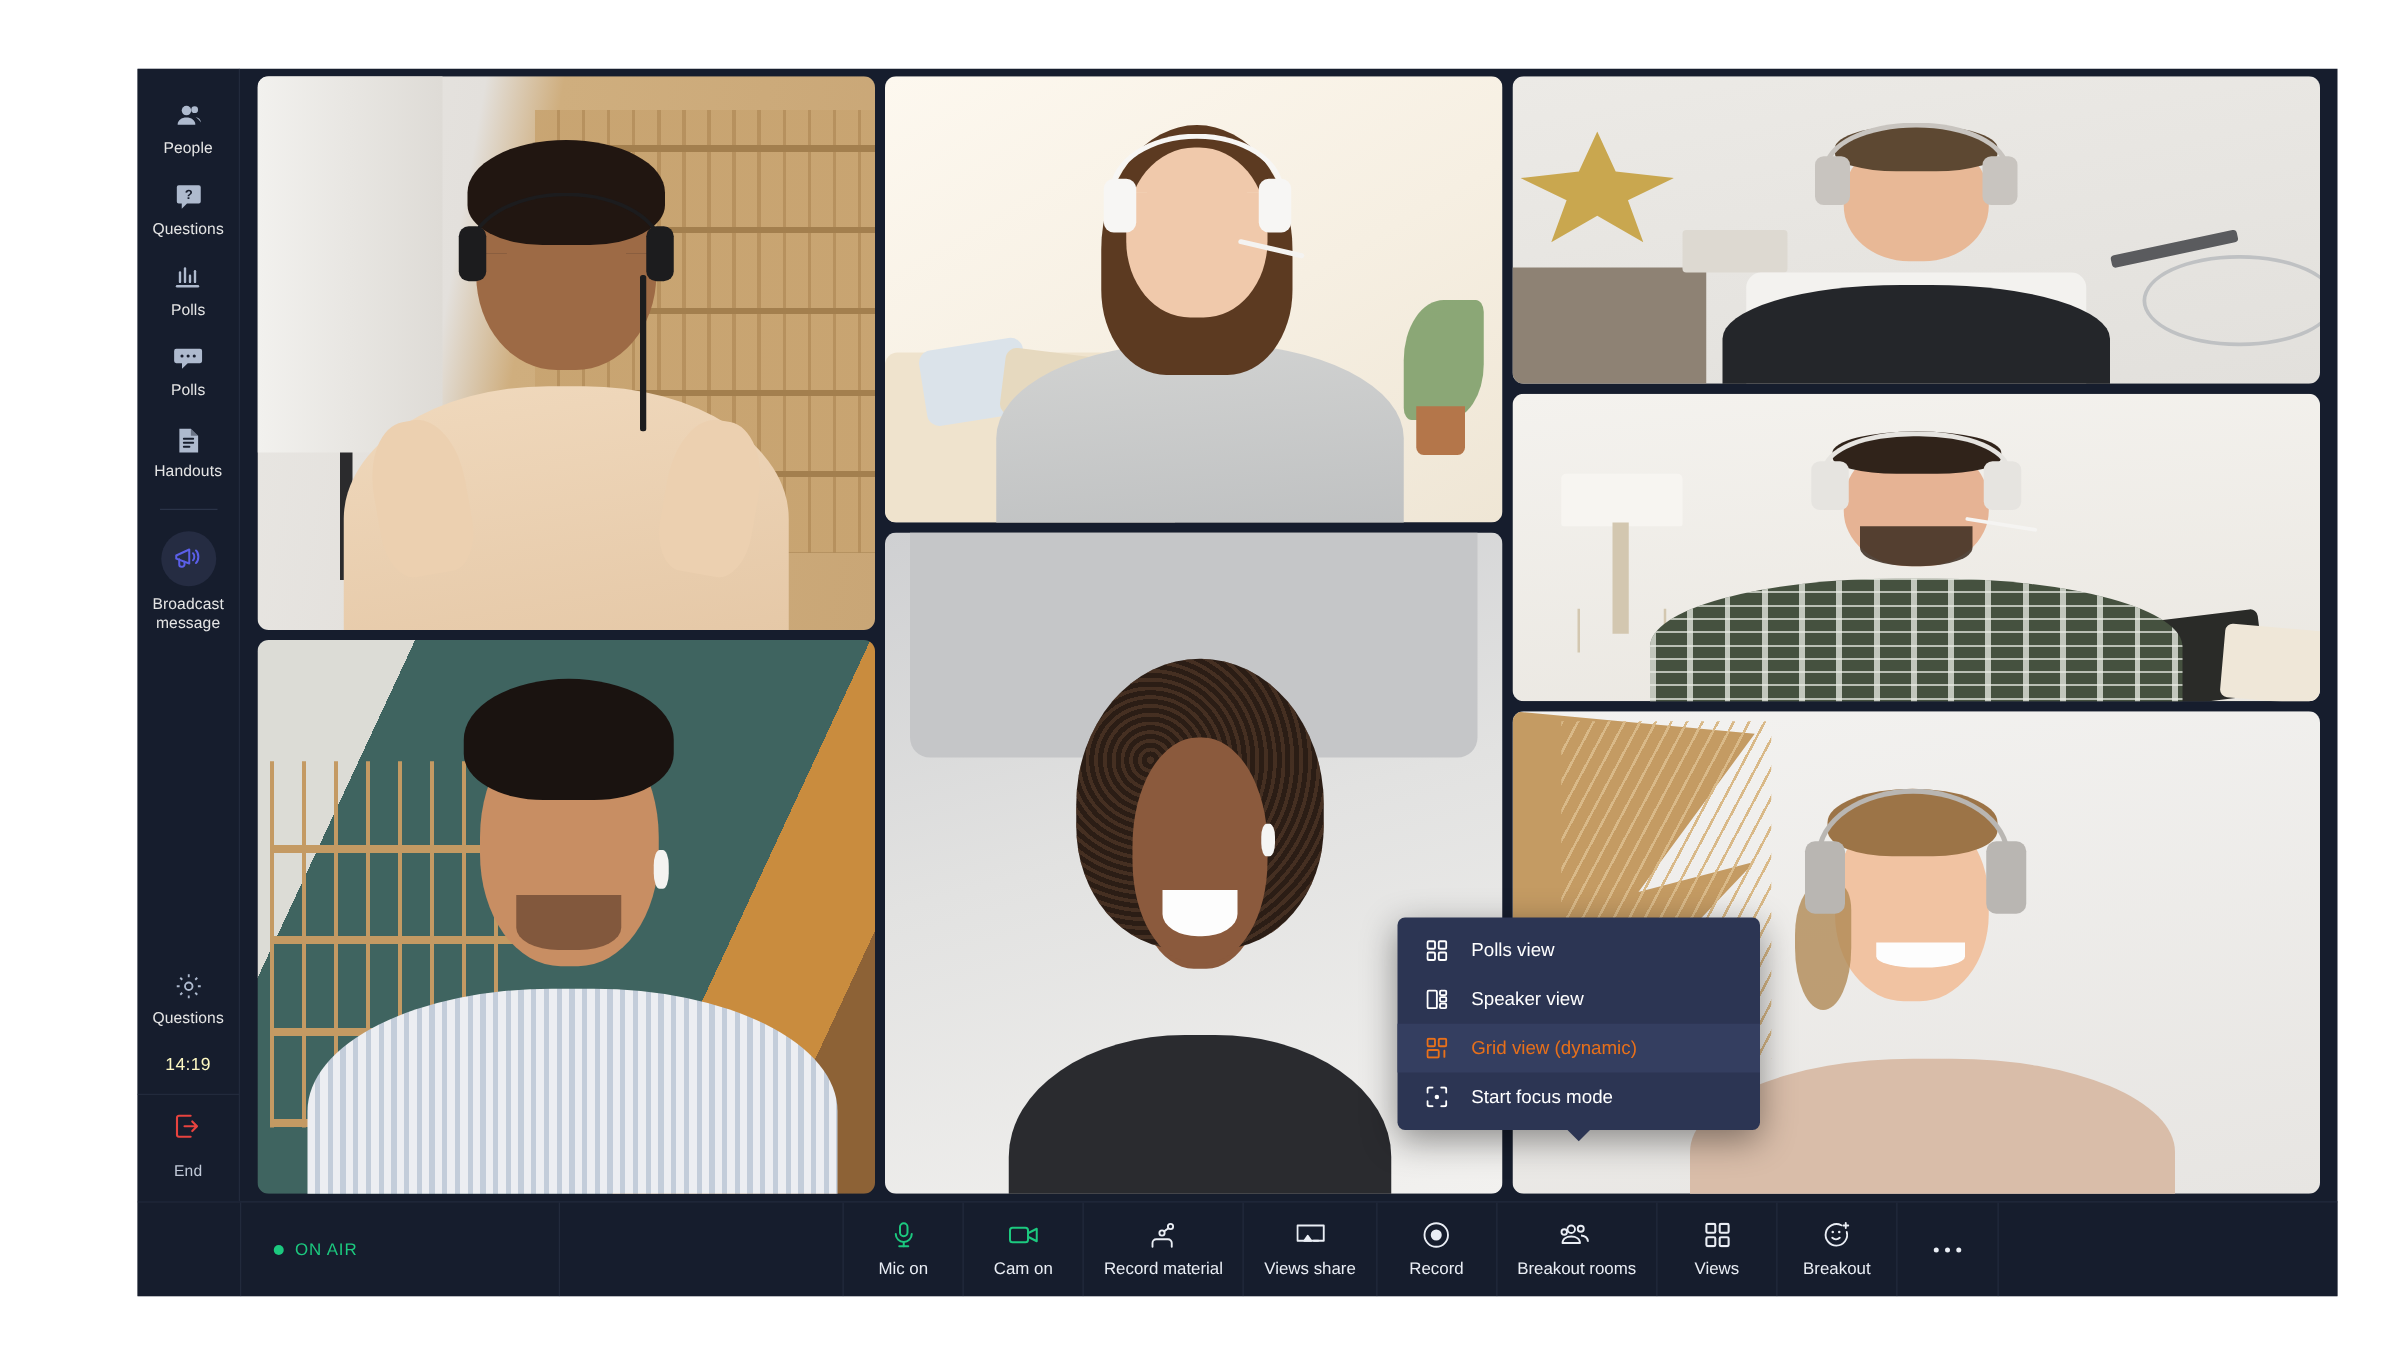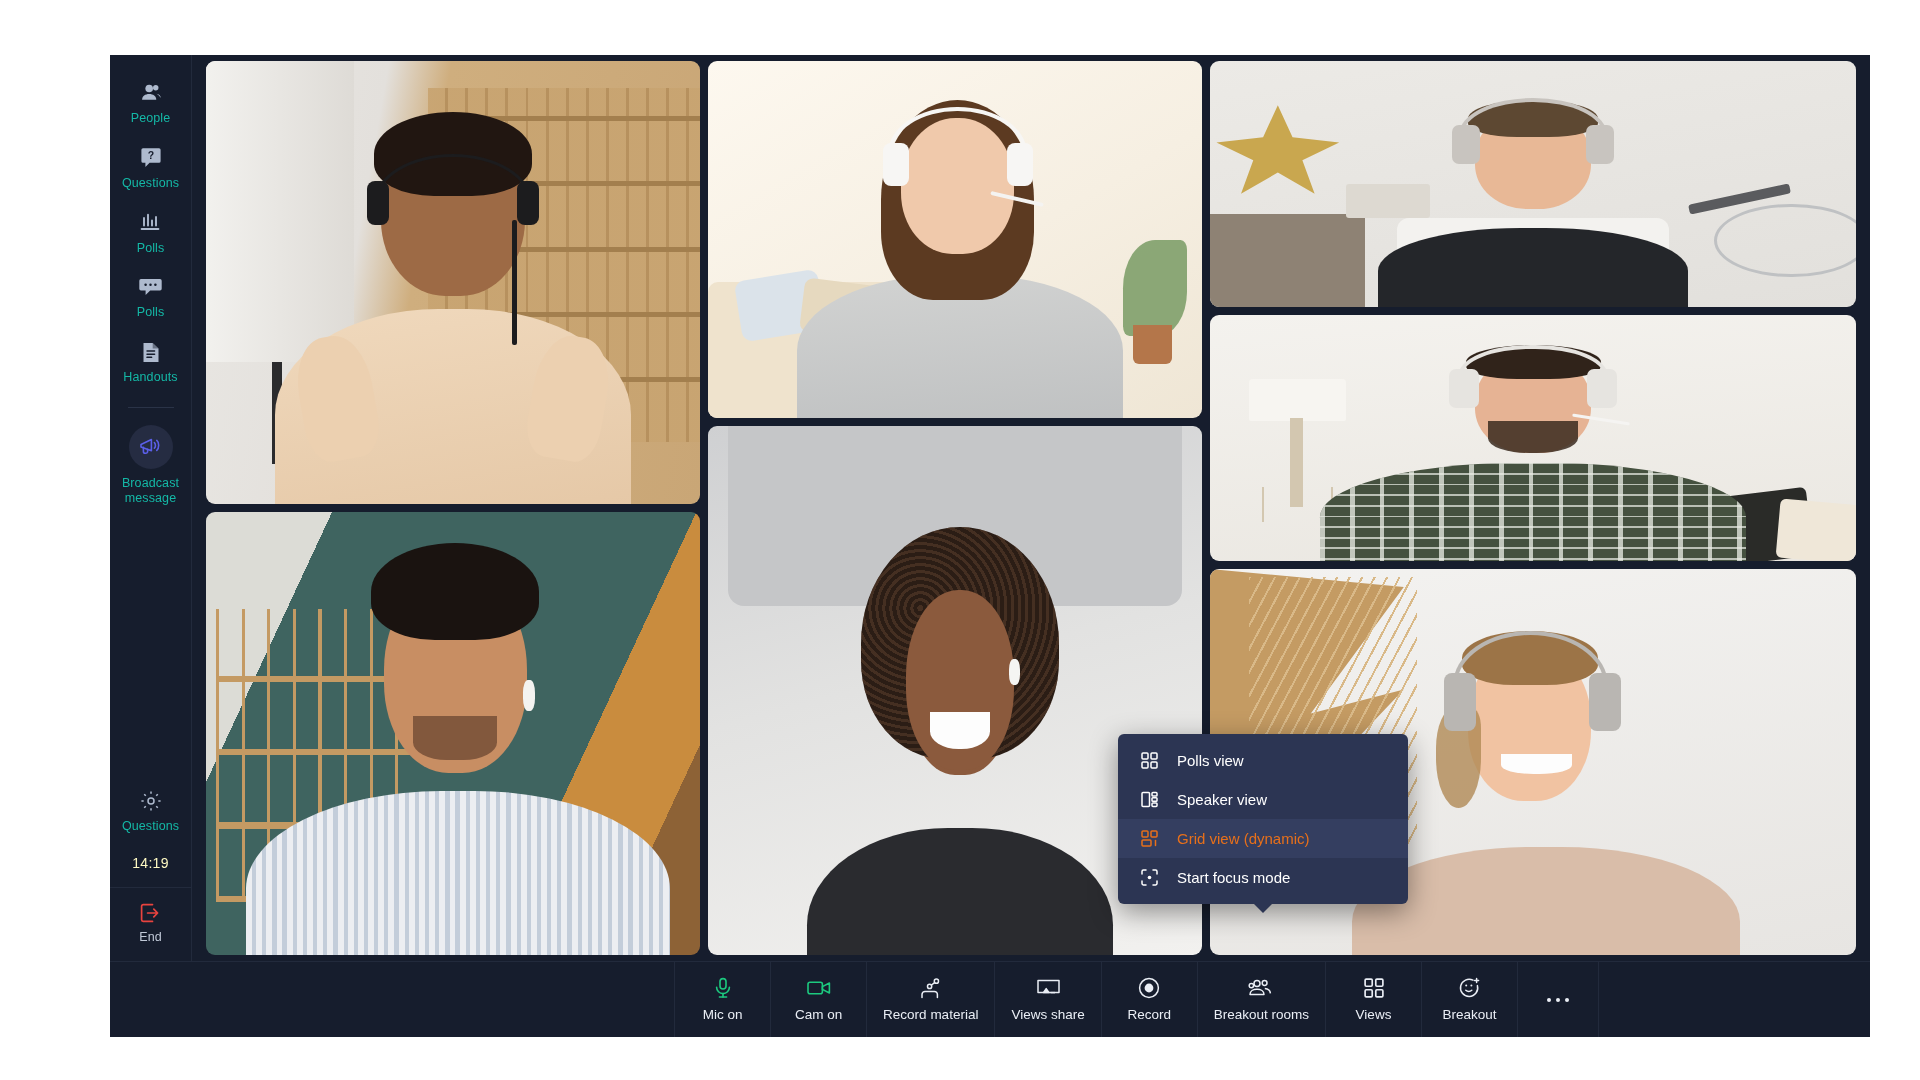--- a/index.html
+++ b/index.html
@@ -38,40 +38,40 @@
   .side-item {
     width: 82px;
     padding: 11px 0 10px;
     display: flex; flex-direction: column;
     align-items: center; gap: 7px;
     cursor: pointer;
   }
   .side-item .ico { display: flex; align-items: center; justify-content: center; height: 22px; }
   .side-item .ico svg { display: block; }
   .side-label {
-    font-size: 12.5px; color: #14b8a6; line-height: 1.18;
+    font-size: 12.5px; color: #e5e5e5; line-height: 1.18;
     text-align: center; letter-spacing: .1px; max-width: 78px;
   }
   .side-sep { width: 46px; height: 1px; background: #2a3347; margin: 12px 0 6px; }
 
   .broadcast-circle {
     width: 44px; height: 44px; border-radius: 50%;
     background: #252c42;
     display: flex; align-items: center; justify-content: center;
   }
   #sidebar-spacer { flex: 1; }
 
   #clock {
     font-size: 14px; color: #fef9c3;
     padding: 12px 0 16px; letter-spacing: .3px;
   }
   #end-call {
     width: 82px; padding: 14px 0 16px;
     border-top: 1px solid #222a3c;
-    display: flex; flex-direction: column; align-items: center; gap: 2px;
+    display: flex; flex-direction: column; align-items: center; gap: 13px;
     cursor: pointer;
   }
   #end-call .side-label { color: #c2cad8; }
 
   
   #video-area {
     flex: 1; min-width: 0;
     padding: 6px 14px 6px 14px;
     display: flex; gap: 8px;
   }
@@ -460,20 +460,24 @@
         <span>Start focus mode</span>
       </div>
     </div>
 
   </div>
 
   <div id="toolbar">
 
     <div id="onair-zone"></div>
 
+    <div id="onair">
+      <span class="dot"></span>
+      <span class="txt">ON AIR</span>
+    </div>
 
     <div id="tb-spacer"></div>
 
     <div class="tb-btn">
       <span class="tb-ico">
         <svg width="20" height="22" viewBox="0 0 20 22" fill="none" stroke="#1cc97f" stroke-width="1.6" stroke-linecap="round">
           <rect x="7" y="1.6" width="6" height="10.4" rx="3"></rect>
           <path d="M3.6 10.2a6.4 6.4 0 0 0 12.8 0"></path>
           <line x1="10" y1="16.6" x2="10" y2="20"></line>
           <line x1="6.4" y1="20" x2="13.6" y2="20"></line>

